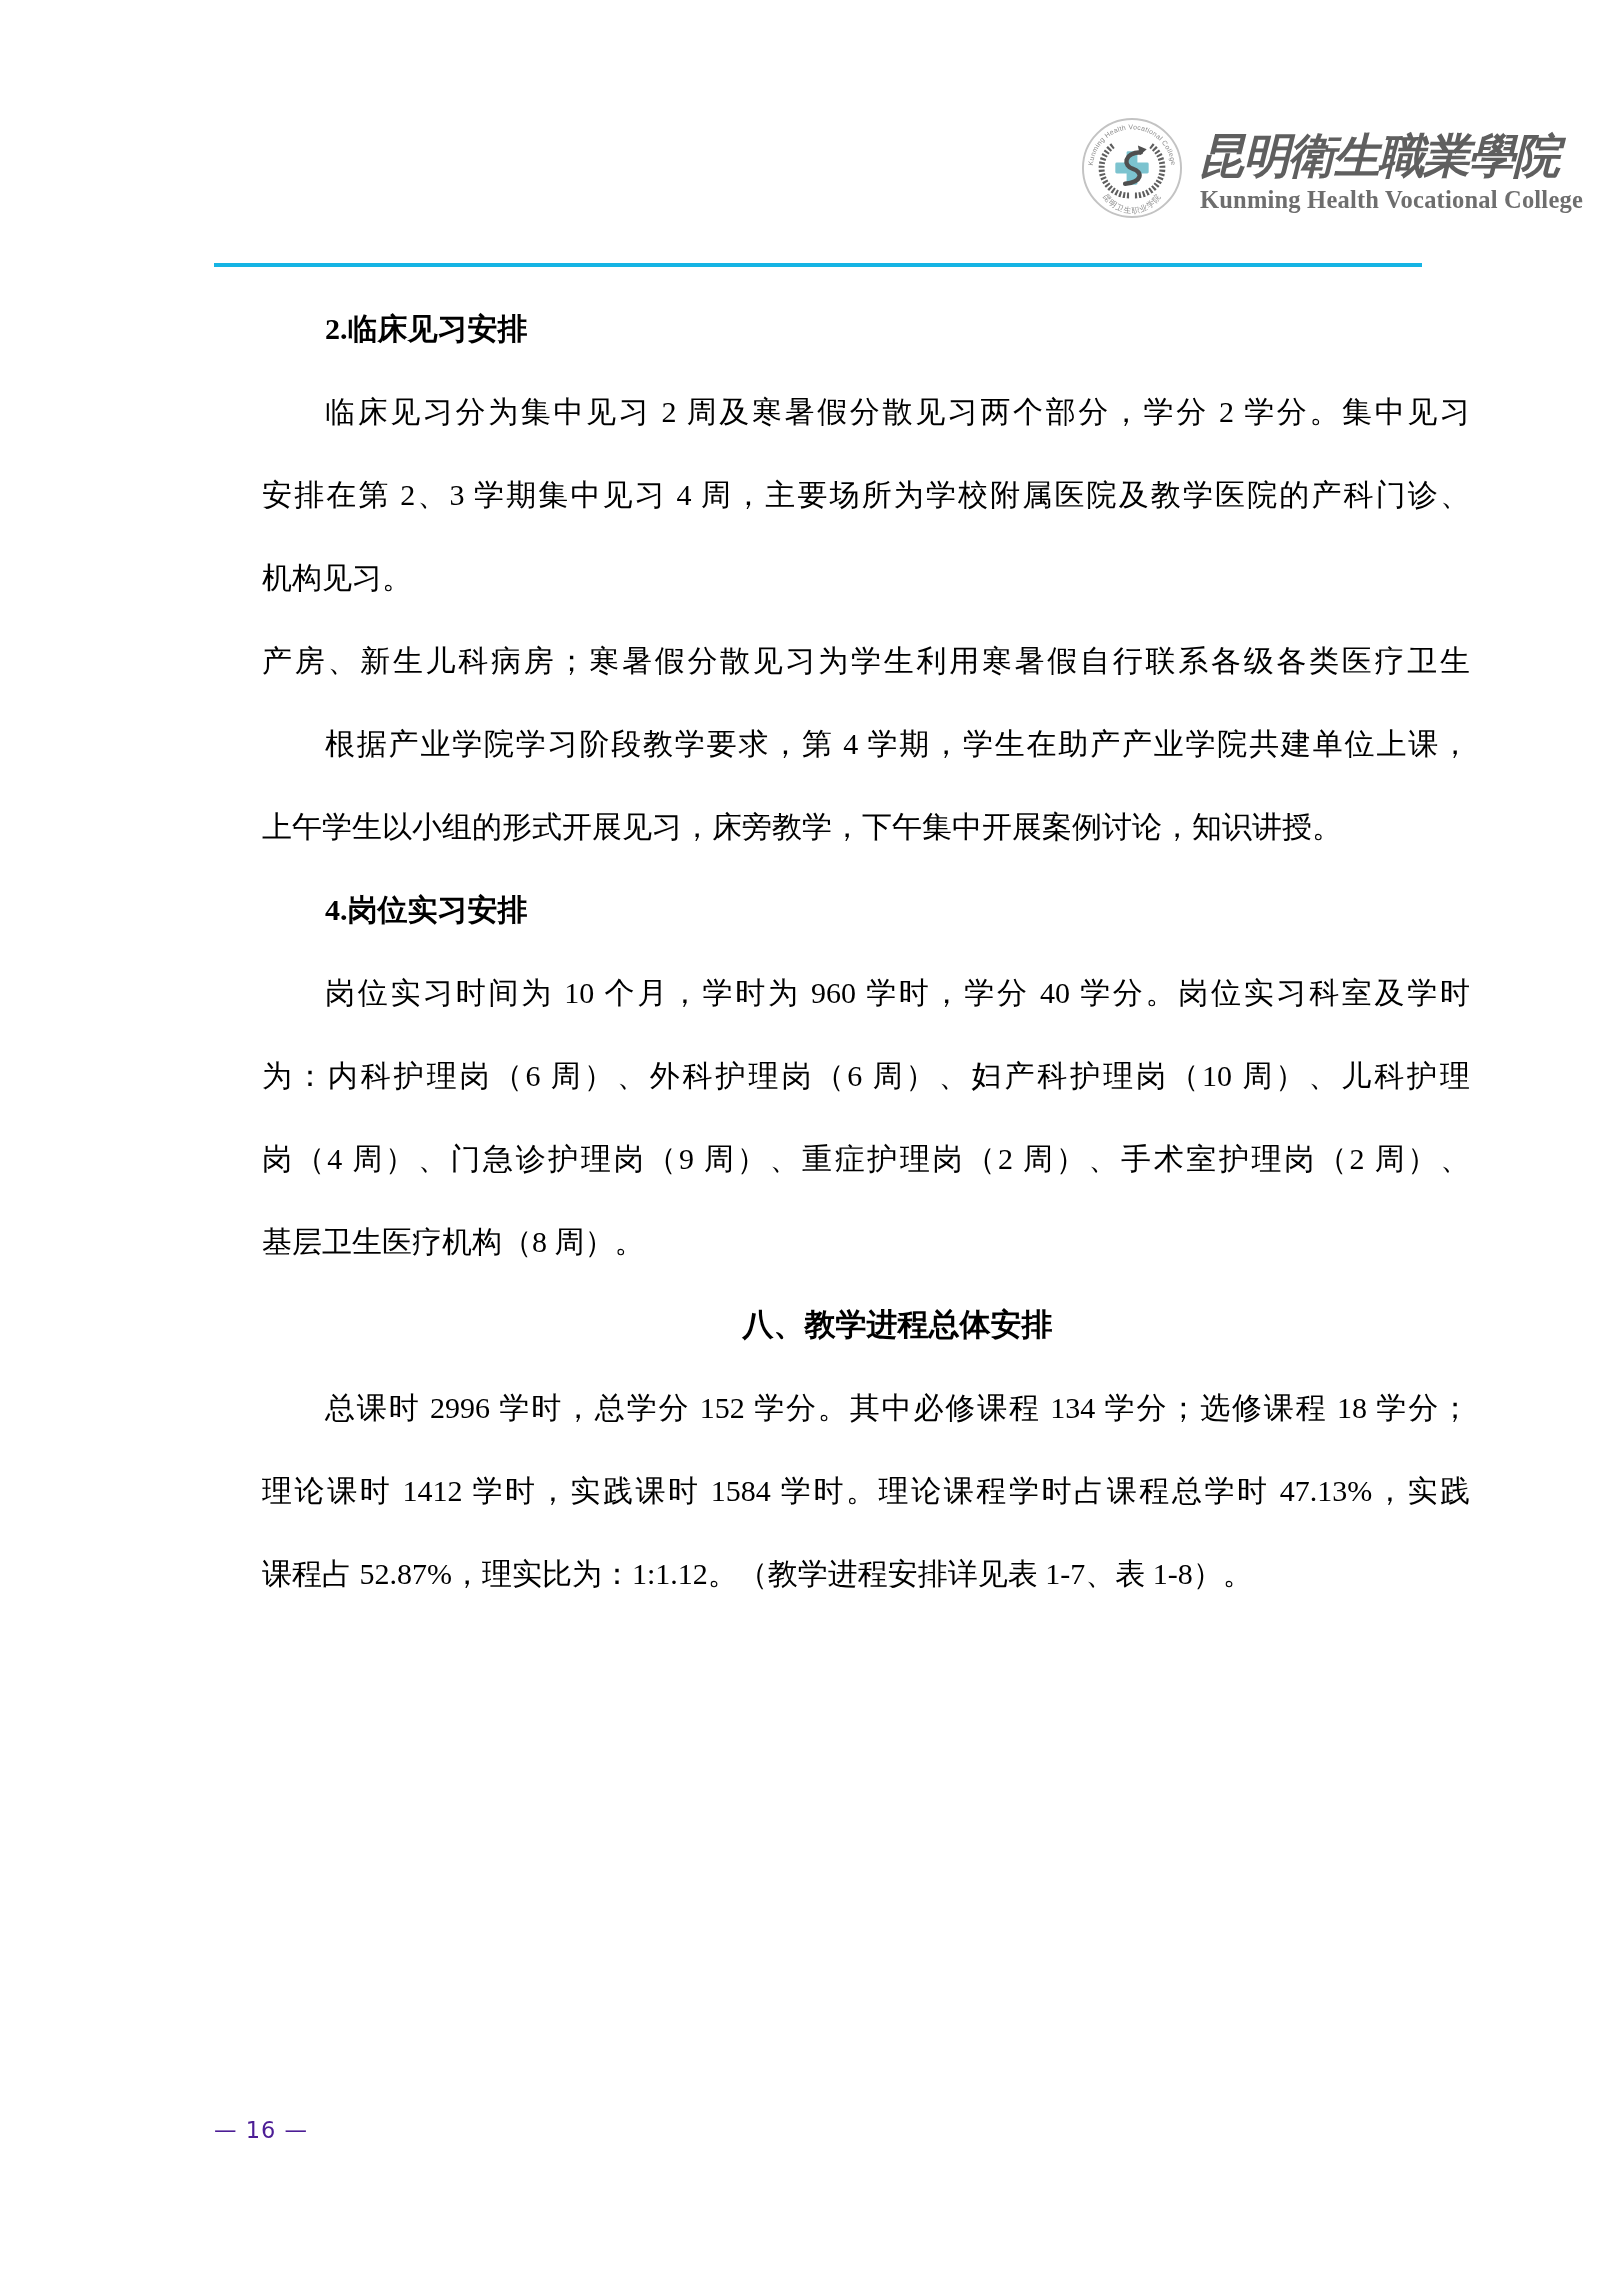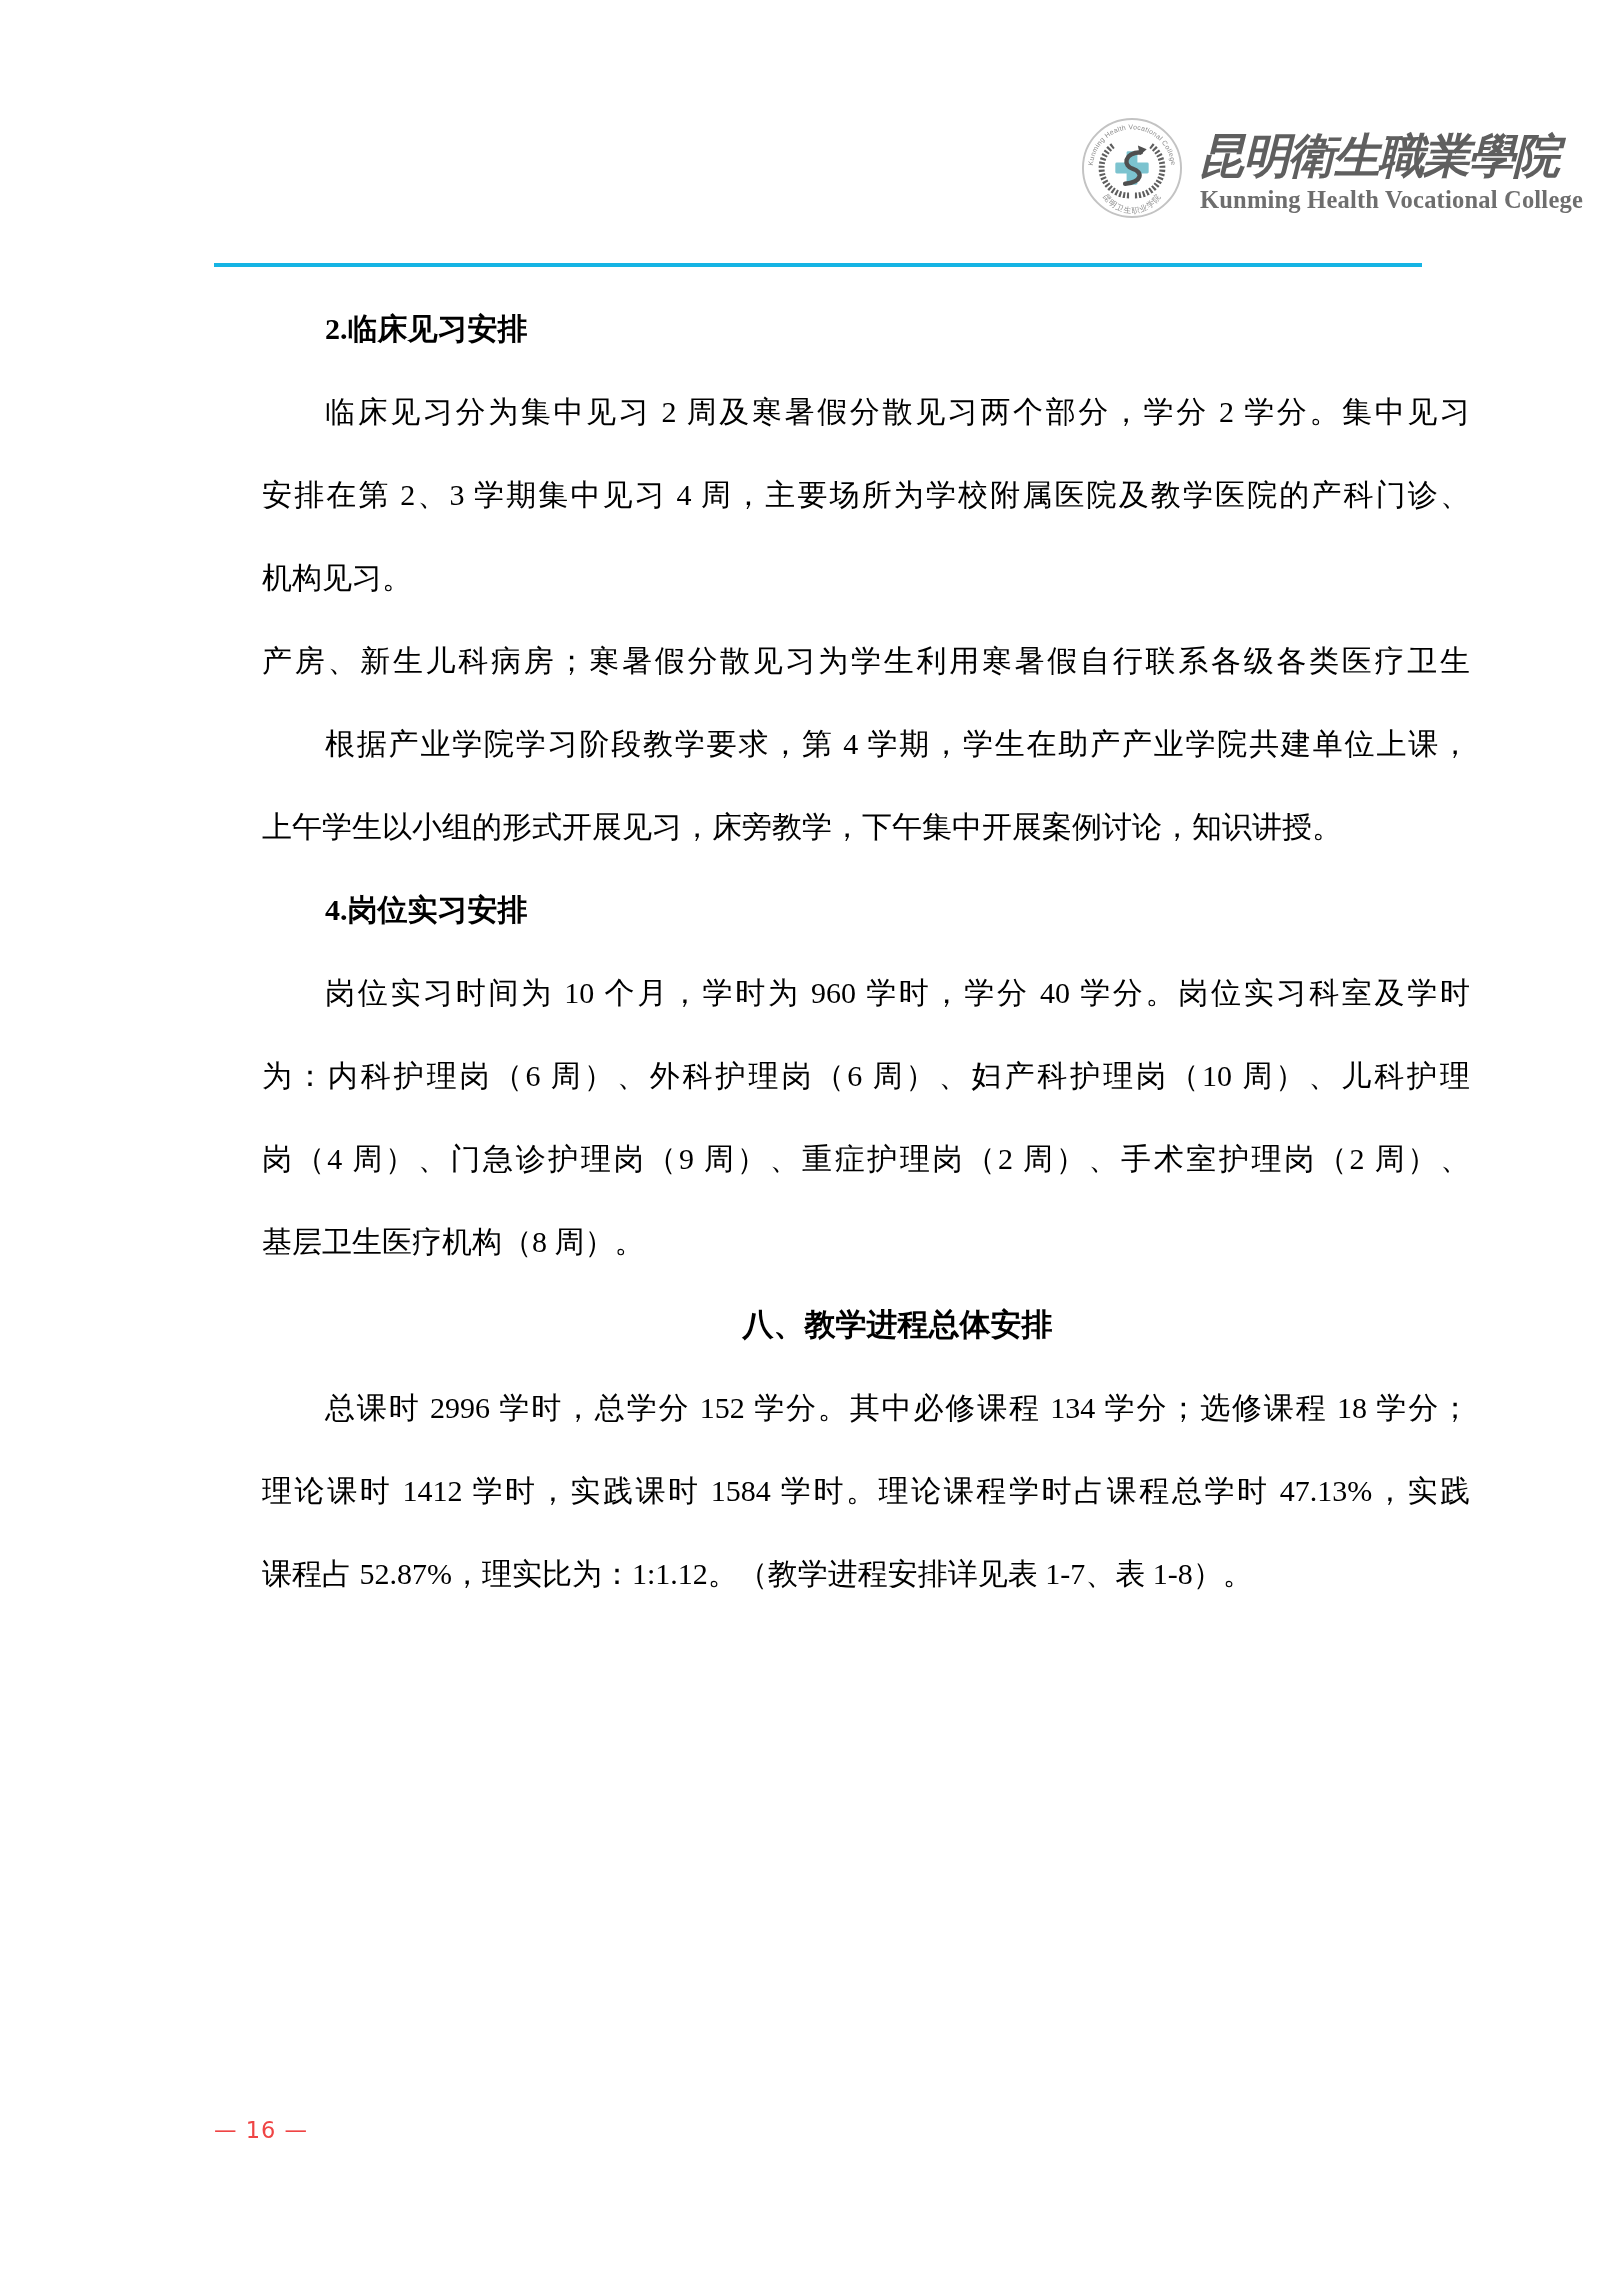--- a/index.html
+++ b/index.html
@@ -57,21 +57,21 @@
   .h-bold { font-weight: bold; }
   .h-hei {
     font-family: "DejaVu Sans", "Liberation Sans", sans-serif;
     font-weight: bold; font-size: 31px; text-align: center;
   }
 
   
   .page-number {
     position: absolute; left: 214px; top: 2117px;
     font-family: "DejaVu Sans", sans-serif;
-    font-size: 22.5px; color: #ef4444; letter-spacing: 1px;
+    font-size: 22.5px; color: #4c1d95; letter-spacing: 1px;
   }
 </style>
 </head>
 <body>
 
 <div class="page">
 
   <div class="header">
 
     <svg class="seal" viewBox="0 0 104 106">

